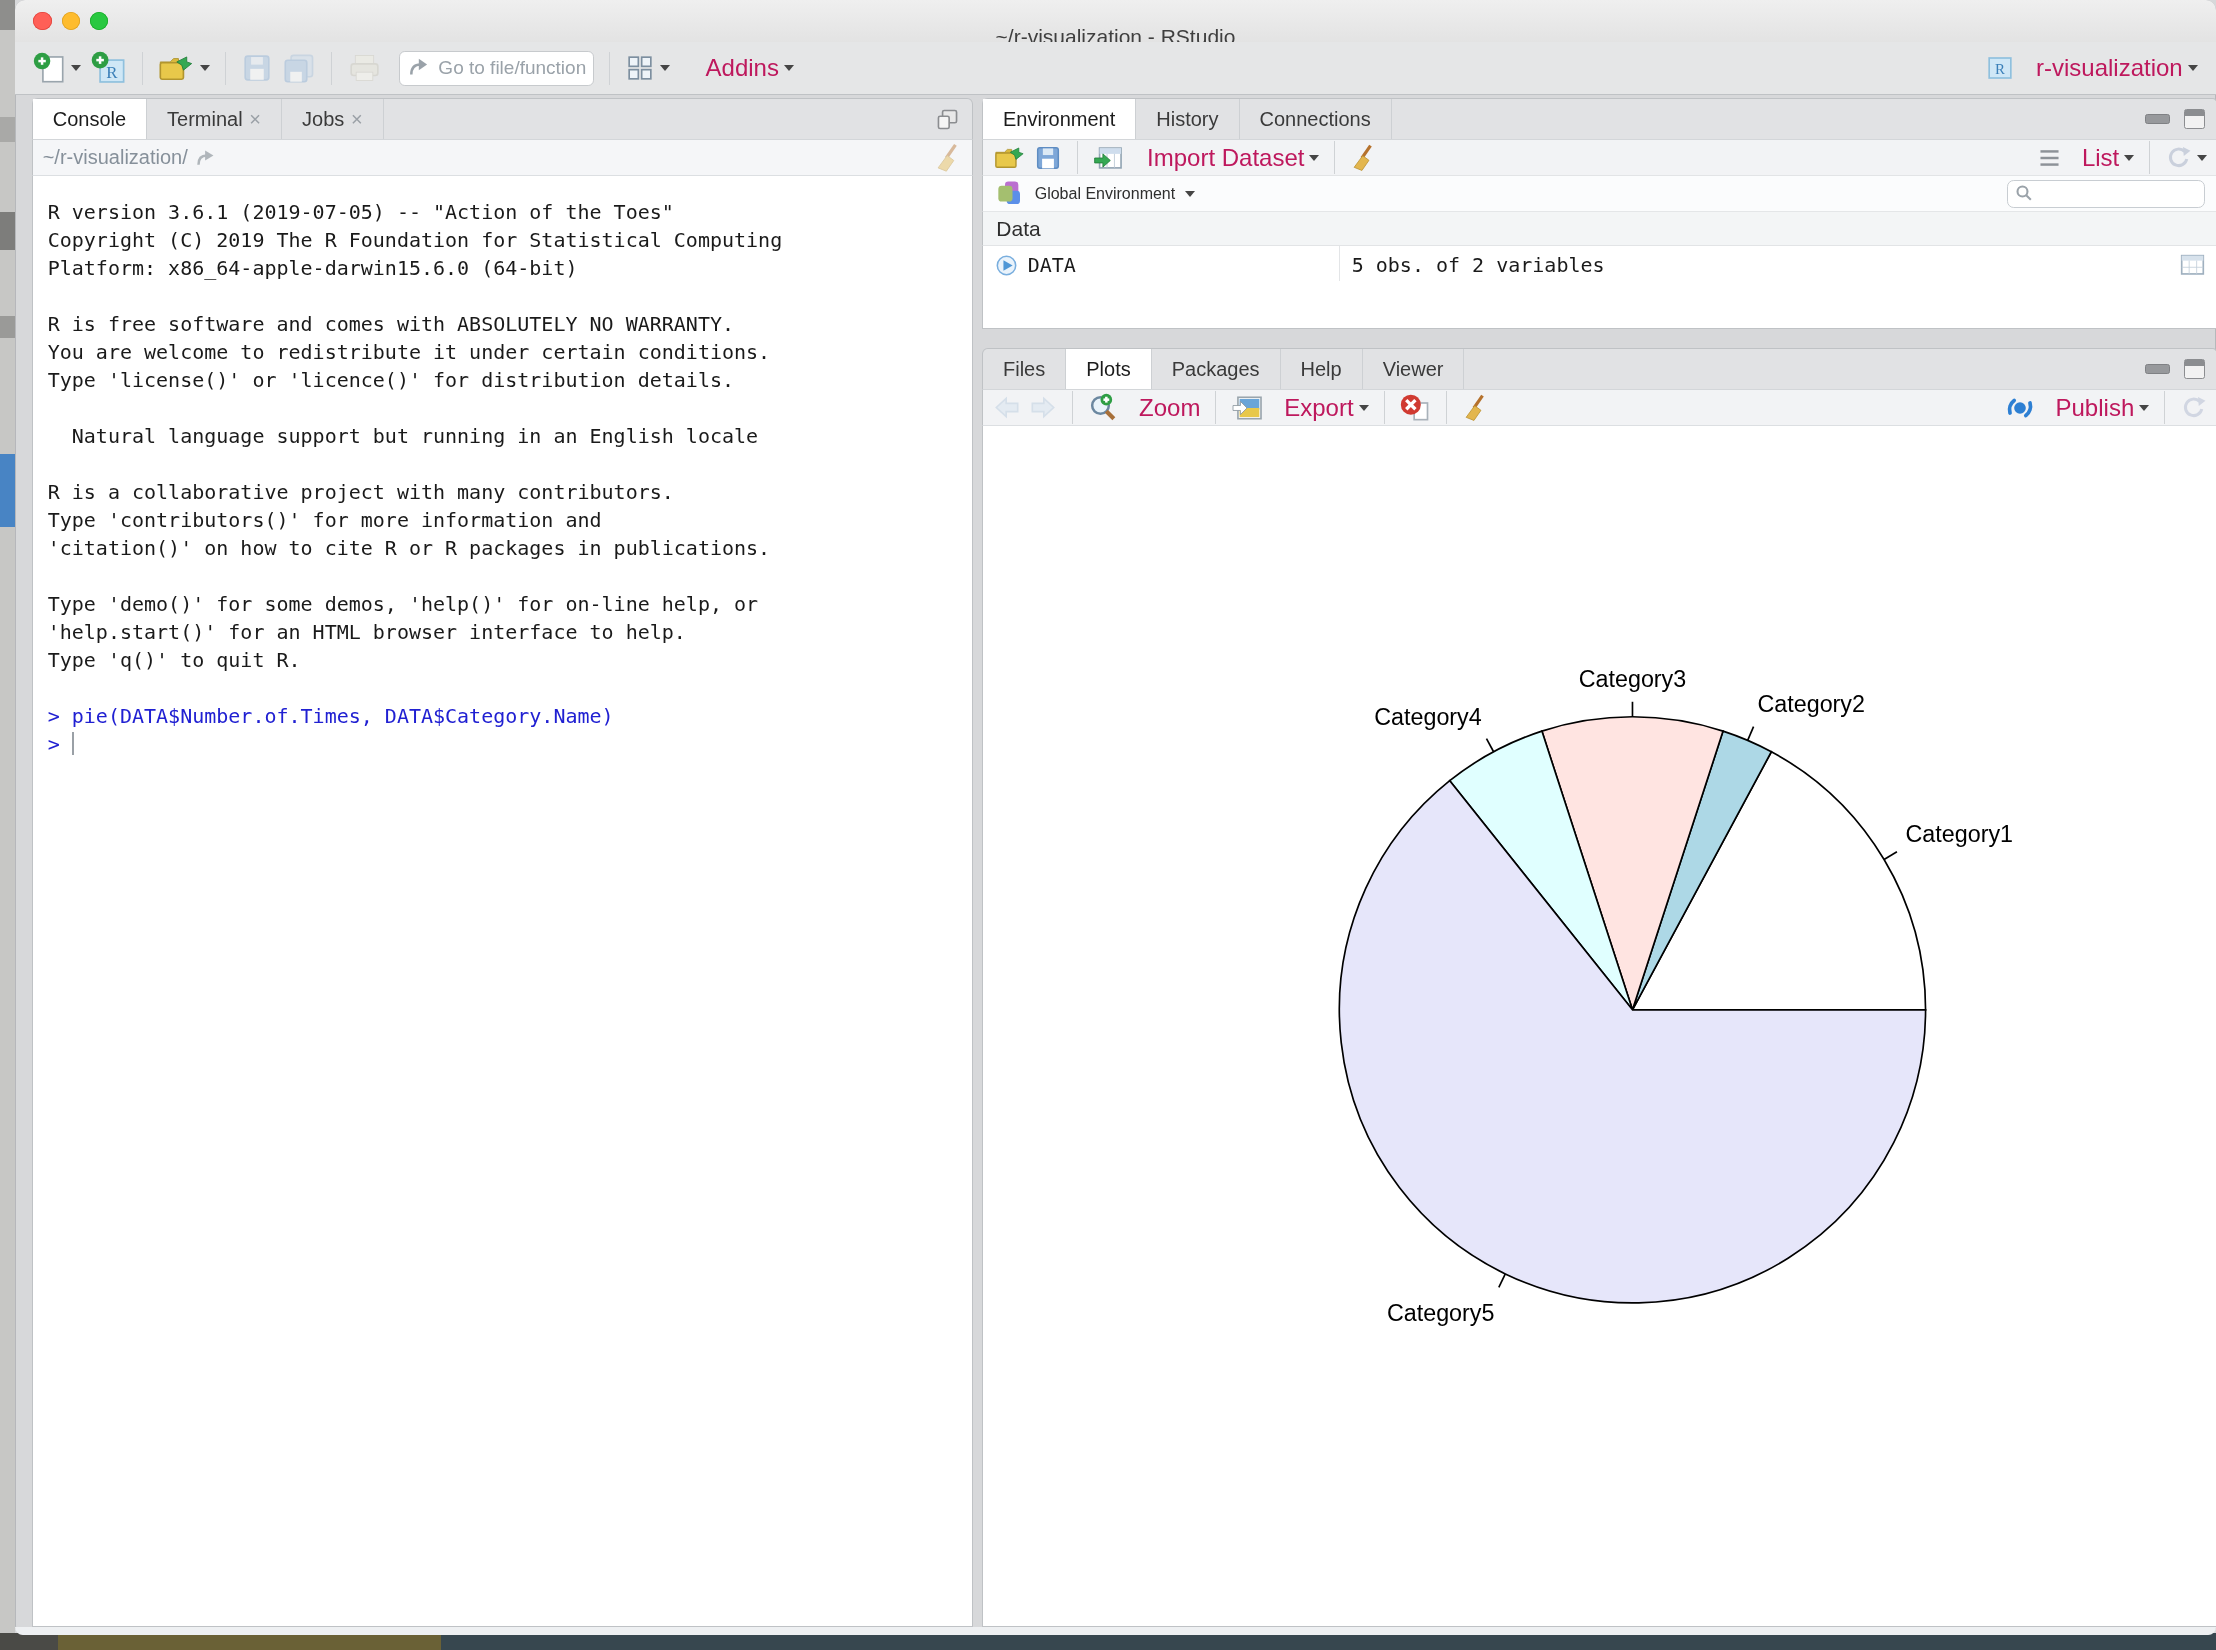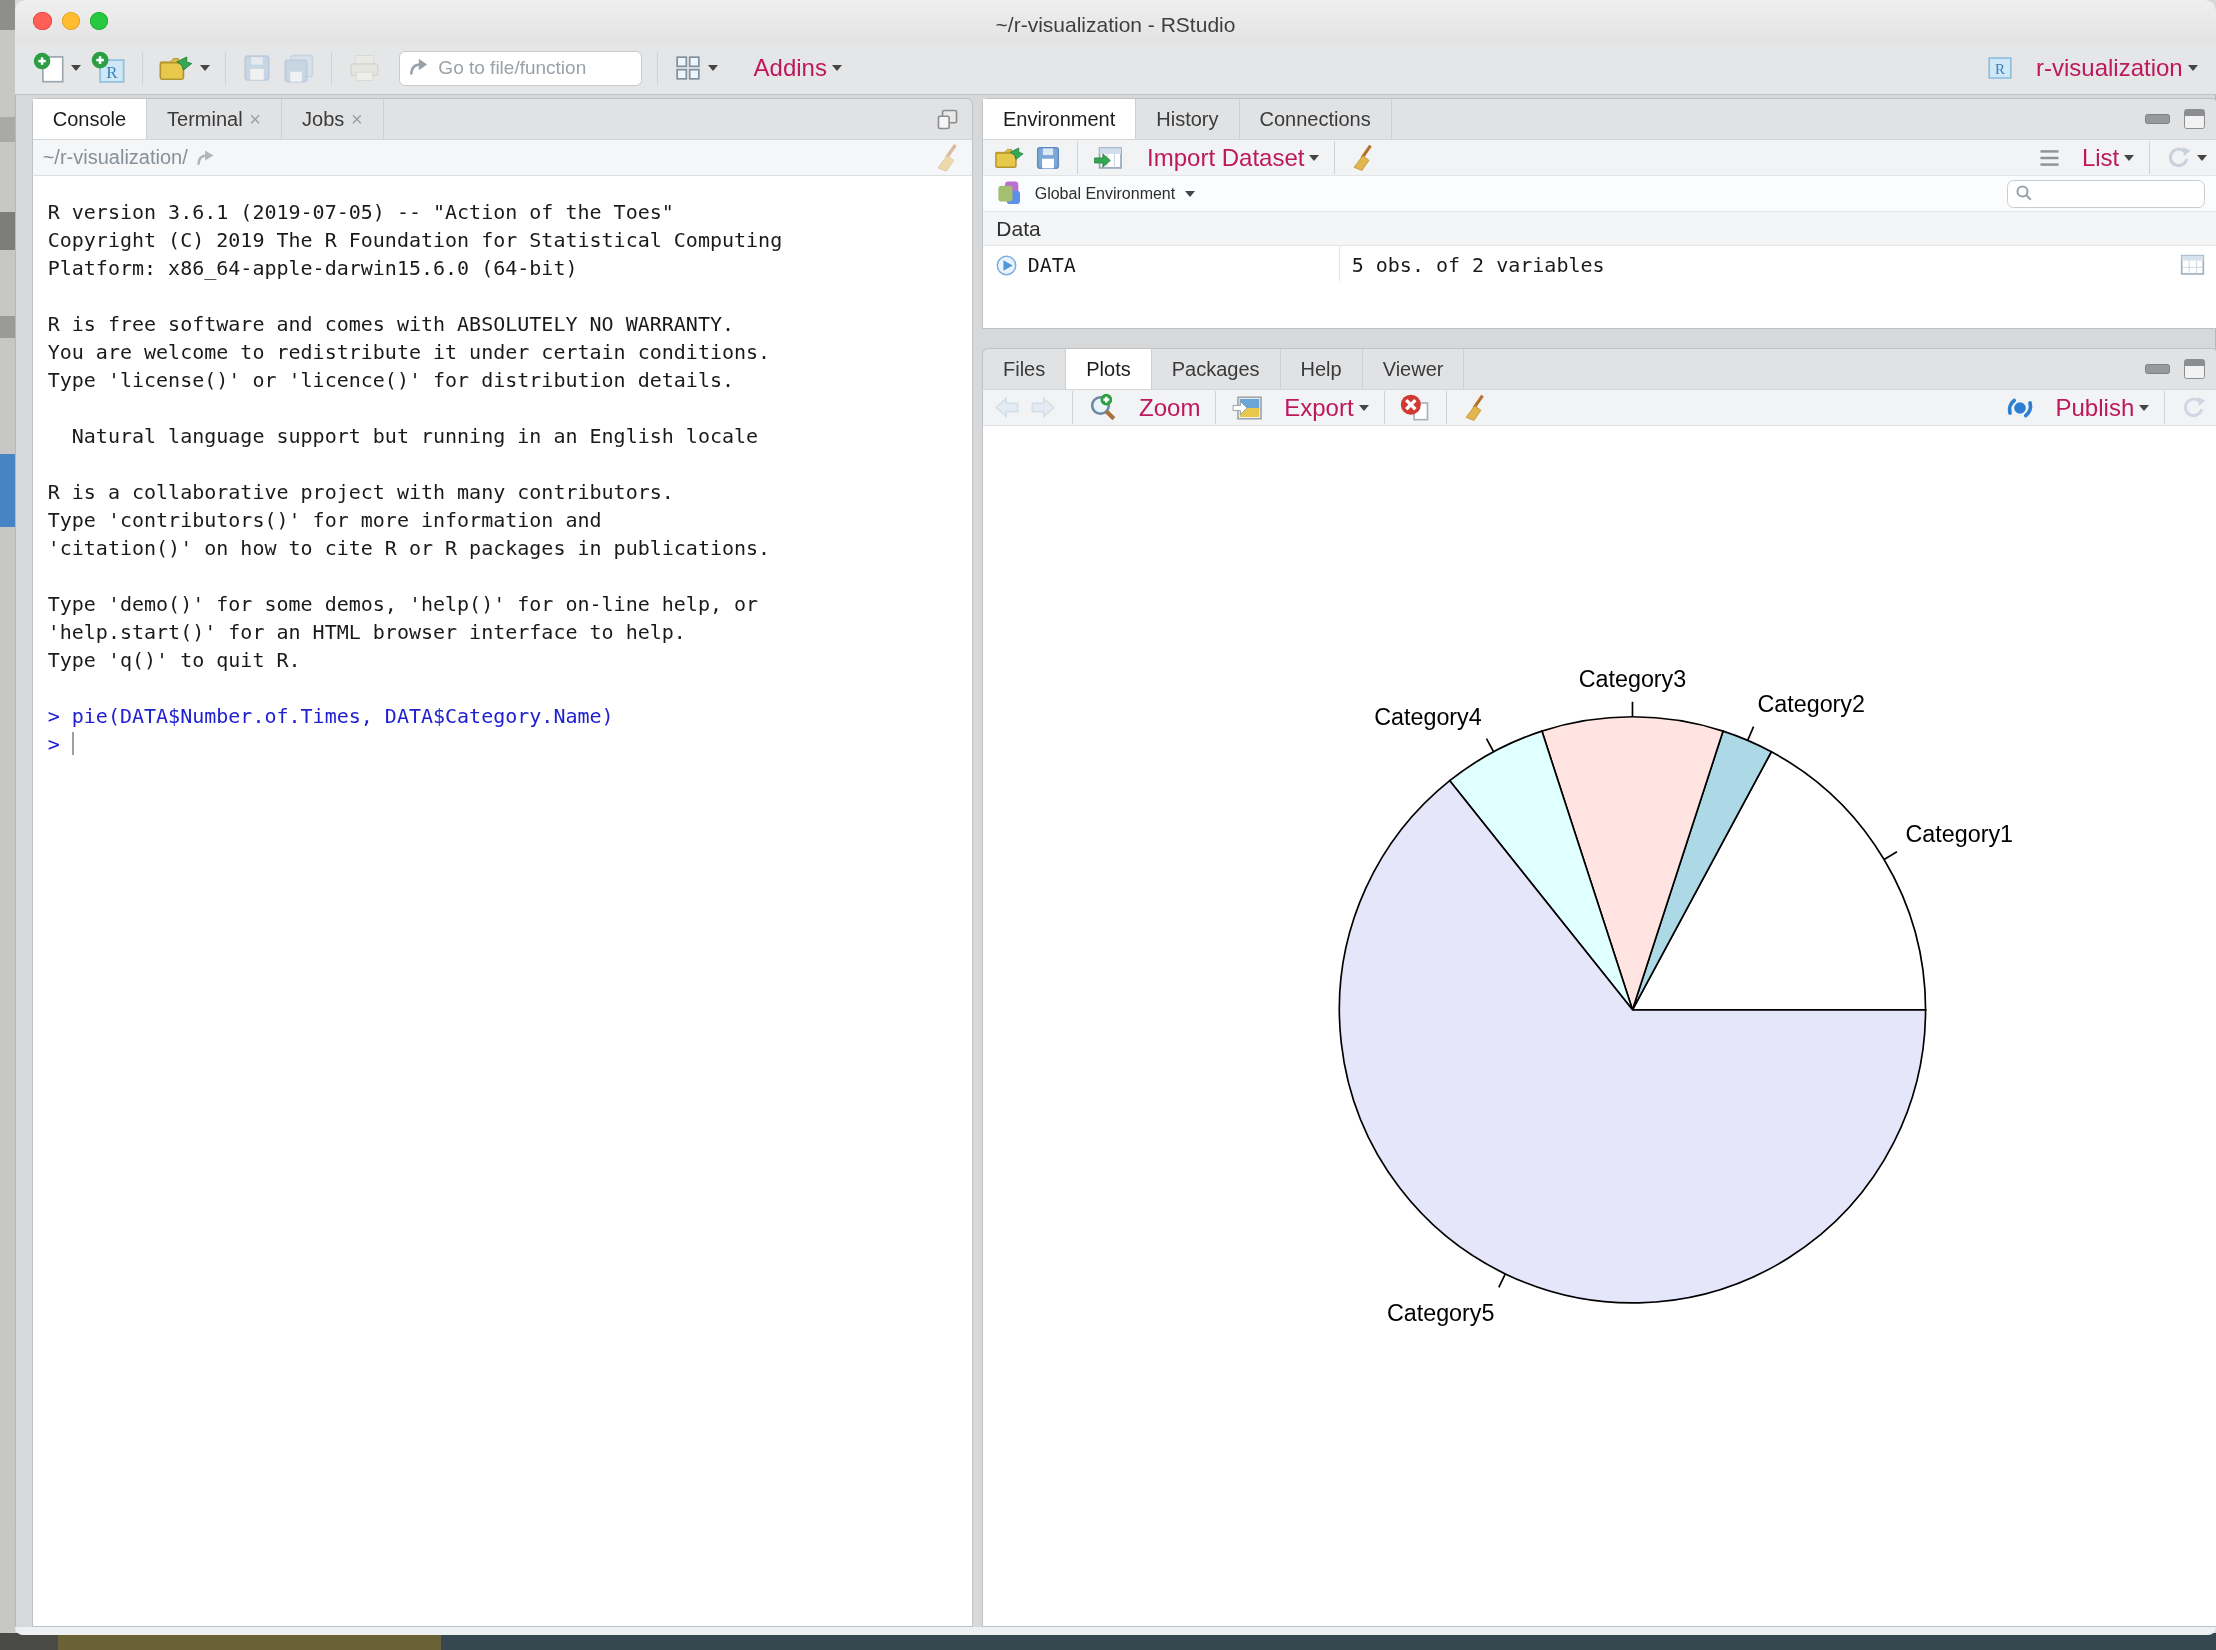--- a/index.html
+++ b/index.html
@@ -9,27 +9,27 @@
   
   .behind-strip{position:absolute;left:0;top:0;width:15px;height:1650px;background:#c7c7c5;}
   .bs-blob{position:absolute;left:0;width:15px;}
   .desk-seg{position:absolute;bottom:0;height:16.7px;}
 
   
   .window{position:absolute;left:15px;top:0;right:0;bottom:15px;background:#d7d8da;border-radius:10px;box-shadow:0 0 0 0.8px #aeb0b3 inset;}
   .titlebar{position:absolute;left:0;top:0;right:0;height:42px;background:linear-gradient(#efefef,#e3e3e3);border-bottom:0.8px solid #c6c6c6;border-radius:10px 10px 0 0;}
   .lights{position:absolute;left:18.3px;top:11.7px;display:flex;gap:10px;}
   .light{width:18.3px;height:18.3px;border-radius:50%;}
-  .title{position:absolute;left:0;right:0;top:4px;height:42px;line-height:42px;text-align:center;font-size:21px;color:#3f3f3f;}
+  .title{position:absolute;left:0;right:0;top:16px;height:42px;line-height:42px;text-align:center;font-size:21px;color:#3f3f3f;}
 
   .main-toolbar{position:absolute;left:0;top:42px;right:0;height:53px;background:#e5e6e7;border-bottom:0.8px solid #bfc2c5;display:flex;align-items:center;padding:0 18.3px;box-sizing:border-box;gap:8.3px;}
   .tbtn{display:flex;align-items:center;gap:5px;}
   .sep{width:0.8px;height:33px;background:#cfd2d5;margin:0 6.7px;}
   .car{width:0;height:0;border-left:5px solid transparent;border-right:5px solid transparent;border-top:6.7px solid #454545;display:inline-block;}
-  .goto-box{width:243px;height:35px;background:#fff;border:0.8px solid #c7cacd;border-radius:5.8px;display:flex;align-items:center;gap:6.7px;padding:0 8.3px;box-sizing:border-box;margin-left:8.3px;}
+  .goto-box{width:195px;height:35px;background:#fff;border:0.8px solid #c7cacd;border-radius:5.8px;display:flex;align-items:center;gap:6.7px;padding:0 8.3px;box-sizing:border-box;margin-left:8.3px;}
   .goto-box input{border:none;outline:none;font-size:19px;color:#444;width:183px;font-family:"Liberation Sans",sans-serif;background:transparent;}
   .goto-box input::placeholder{color:#9aa2a9;}
   .tlabel{font-size:24px;color:#be185d;margin-left:16px;}
   .spacer{flex:1;}
 
   
   .pane{position:absolute;}
   .tabbar{height:40px;background:#e1e2e4;border:0.8px solid #bfc2c5;border-bottom:none;border-radius:5.8px 5.8px 0 0;display:flex;align-items:stretch;}
   .tab{padding:0 20px;display:flex;align-items:center;gap:6.7px;font-size:20px;color:#3a3a3a;border-right:0.8px solid #cdd0d3;cursor:default;}
   .tab.active{background:#fff;color:#1c1c1c;}

